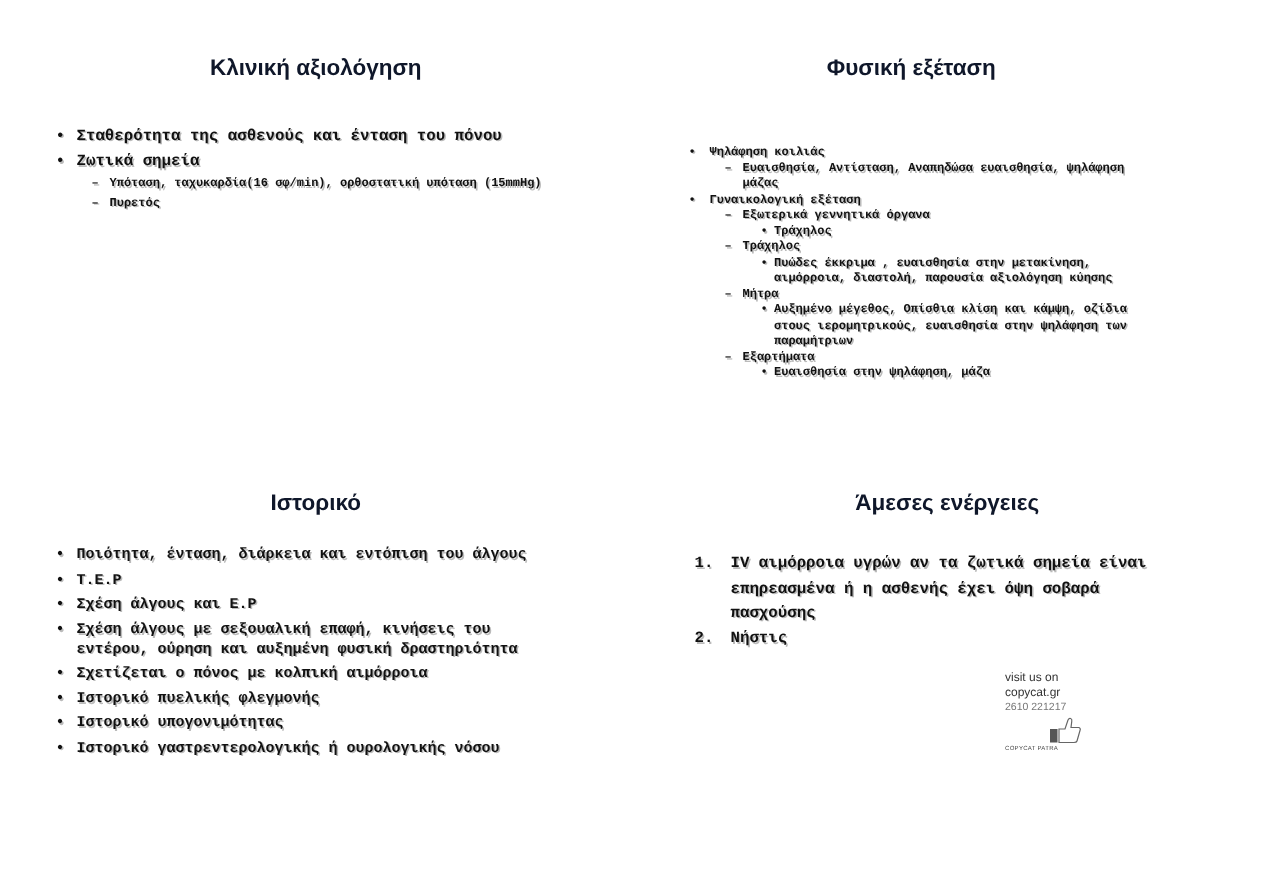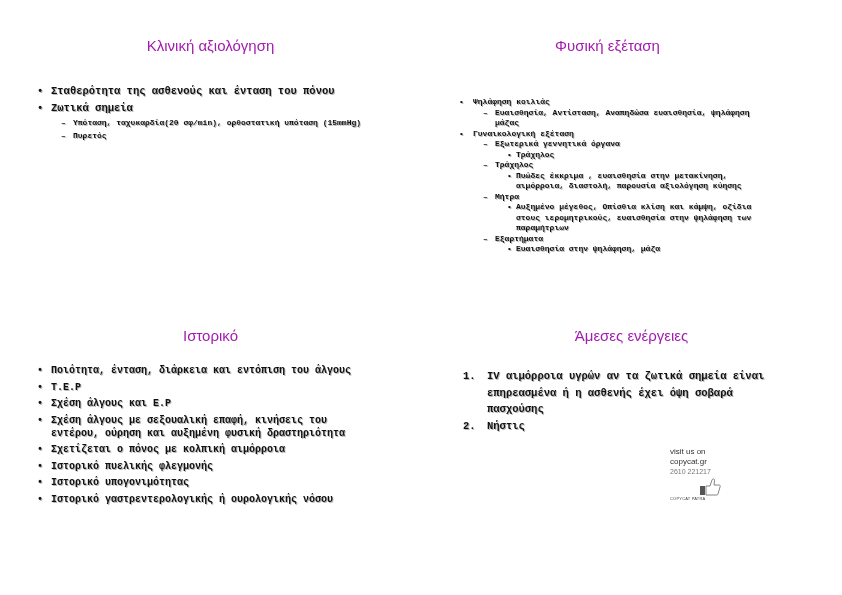--- a/index.html
+++ b/index.html
@@ -4,21 +4,21 @@
 <style>
   html, body { margin: 0; padding: 0; background: #ffffff; }
   body { width: 842px; height: 595px; position: relative; overflow: hidden;
          font-family: "Liberation Sans", "DejaVu Sans", sans-serif; color: #111; }
   .slide { position: absolute; width: 421px; height: 297px; box-sizing: border-box; }
   .s1 { left: 0; top: 0; }
   .s2 { left: 397px; top: 0; }
   .s3 { left: 0; top: 297px; }
   .s4 { left: 421px; top: 297px; }
   .title { position: absolute; left: 0; right: 0; text-align: center;
-           font-size: 15px; font-weight: normal; color: #a21caf; top: 37px; }
+           font-size: 15px; font-weight: bold; color: #0f172a; top: 37px; }
   .s3 .title, .s4 .title { top: 30px; }
   ul, ol { margin: 0; padding: 0; list-style: none; font-family: Liberation Mono, monospace; }
   .body { position: absolute; text-shadow: 1px 1px 0 #bbb; }
   .l1 { position: relative; padding-left: 14px; font-weight: bold; }
   .l1::before { content: "•"; position: absolute; left: 0; }
   .l2 { position: relative; padding-left: 12px; font-weight: bold; }
   .l2::before { content: "–"; position: absolute; left: 0; }
   .l3 { position: relative; padding-left: 9px; font-weight: bold; }
   .l3::before { content: "•"; position: absolute; left: 0; }
   .num { position: relative; padding-left: 24px; font-weight: bold; }
@@ -44,21 +44,21 @@
 </head>
 <body>
 
 <div class="slide s1">
   <div class="title">Κλινική αξιολόγηση</div>
   <div class="body">
     <ul>
       <li class="l1">Σταθερότητα της ασθενούς και ένταση του πόνου</li>
       <li class="l1"><span>Ζωτικά σημεία</span>
         <ul class="sub">
-          <li class="l2">Υπόταση, ταχυκαρδία(20 σφ/min), ορθοστατική υπόταση (15mmHg)</li>
+          <li class="l2">Υπόταση, ταχυκαρδία(16 σφ/min), ορθοστατική υπόταση (15mmHg)</li>
           <li class="l2">Πυρετός</li>
         </ul>
       </li>
     </ul>
   </div>
 </div>
 
 <div class="slide s2">
   <div class="title">Φυσική εξέταση</div>
   <div class="body">

